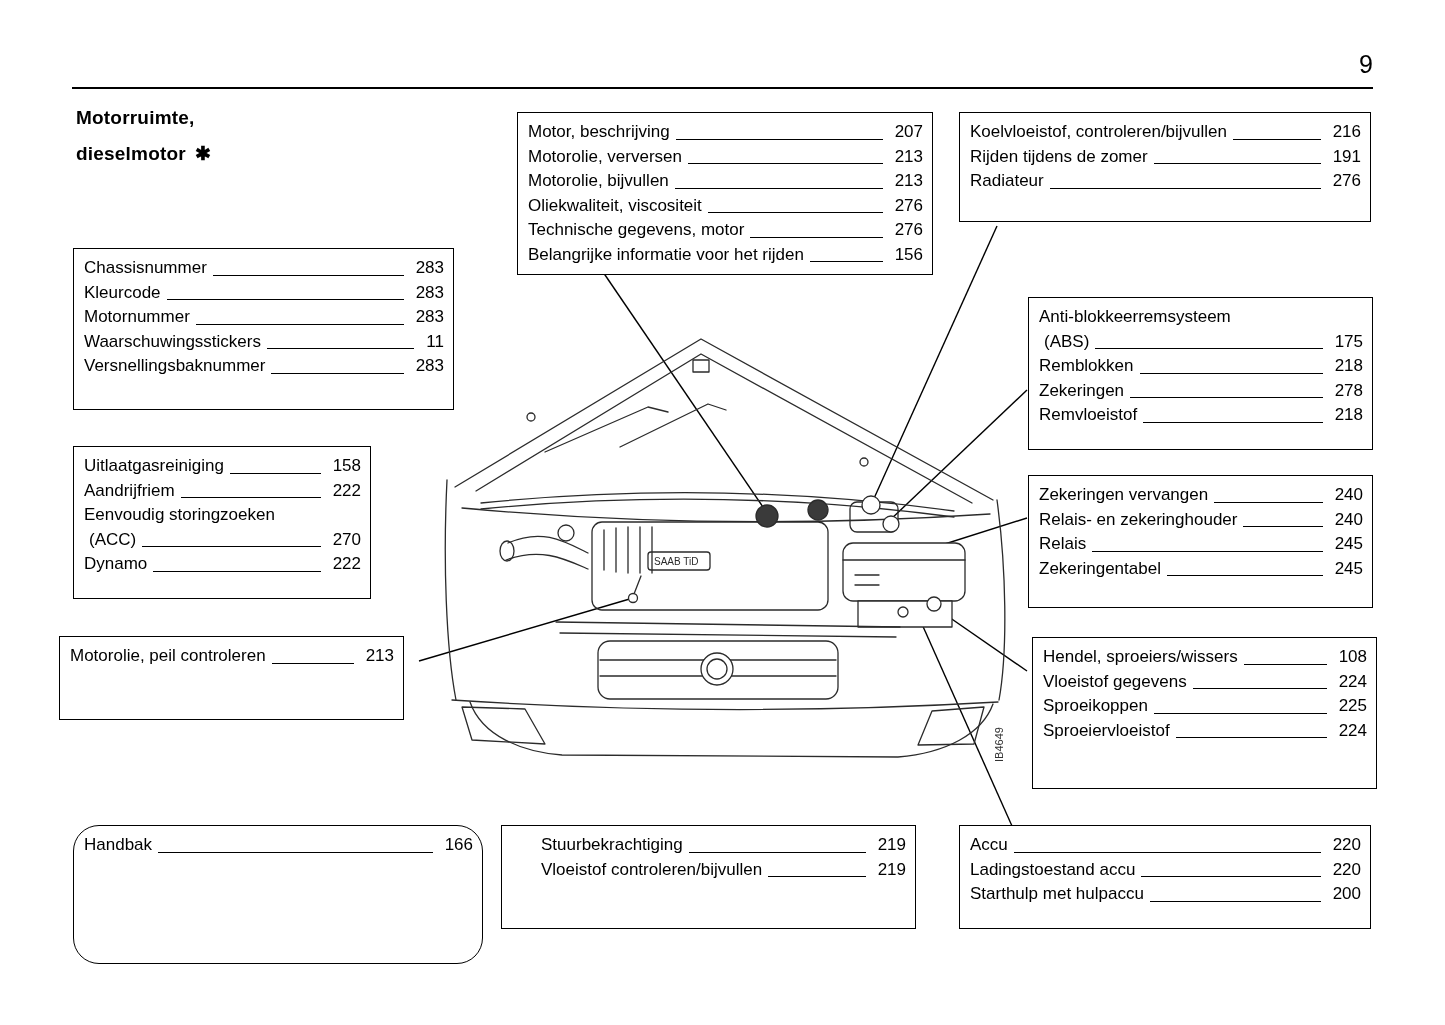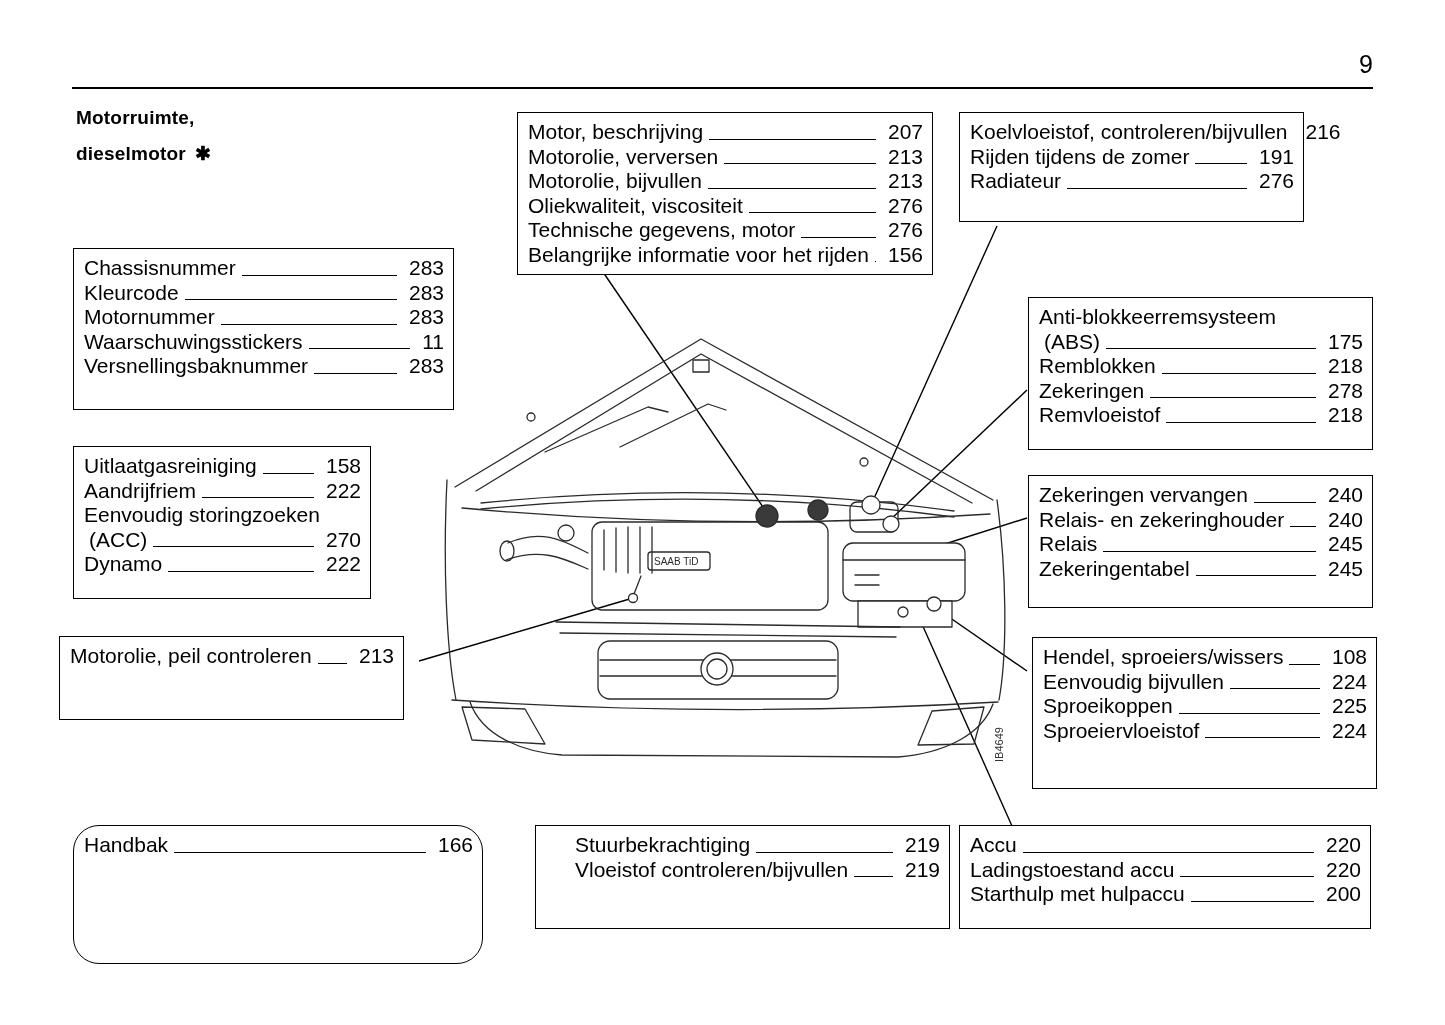--- a/index.html
+++ b/index.html
@@ -16,42 +16,42 @@
   .title {
     position:absolute; left:76px; top:100px;
     font-size:19px; font-weight:bold; line-height:36px; letter-spacing:0.2px;
   }
   .title .sym { margin-left:9px; font-weight:bold; }
   .figure-svg { position:absolute; left:0; top:0; z-index:1; }
   .box {
     position:absolute; z-index:2; background:#fff;
     border:1.5px solid #000;
     padding:7px 9px 7px 10px;
-    font-size:21px;
+    font-size:17px;
   }
   .row { display:flex; align-items:flex-end; height:24.5px; }
   .lbl { white-space:nowrap; line-height:24.5px; }
   .lbl.indent { padding-left:5px; }
   .pg  { white-space:nowrap; line-height:24.5px; }
   .leader {
     flex:1 1 auto; min-width:0; height:0;
     border-bottom:1.6px solid #000;
     margin:0 12px 5px 6px; align-self:flex-end;
   }
   
   .b1  { left:517px;  top:112px; width:416px; min-height:156px; }
-  .b2  { left:959px;  top:112px; width:345px; min-height:110px; }
+  .b2  { left:959px;  top:112px; width:412px; min-height:110px; }
   .b3  { left:73px;   top:248px; width:381px; min-height:162px; }
   .b4  { left:1028px; top:297px; width:345px; min-height:153px; }
   .b5  { left:73px;   top:446px; width:298px; min-height:153px; }
   .b6  { left:1028px; top:475px; width:345px; min-height:133px; }
   .b7  { left:59px;   top:636px; width:345px; min-height:84px; }
   .b8  { left:1032px; top:637px; width:345px; min-height:152px; }
   .b9  { left:73px;   top:825px; width:410px; min-height:139px;border-radius:26px; }
-  .b10 { left:535px;  top:825px; width:415px; min-height:104px;padding-left:39px; }
+  .b10 { left:501px;  top:825px; width:415px; min-height:104px;padding-left:39px; }
   .b11 { left:959px;  top:825px; width:412px; min-height:104px; }
 </style>
 </head>
 <body>
 
 <svg class="figure-svg" width="1445" height="1025" viewBox="0 0 1445 1025">
   <g stroke="#000" stroke-width="1.4" fill="none">
     <line x1="603" y1="272" x2="767" y2="513"></line>
     <line x1="997" y1="226" x2="871" y2="505"></line>
     <line x1="1027" y1="390" x2="889" y2="521"></line>
@@ -295,21 +295,21 @@
     </div>
 </div>
 
 <div class="box b8">
   <div class="row">
       <span class="lbl">Hendel, sproeiers/wissers</span>
       <span class="leader"></span>
       <span class="pg">108</span>
     </div>
   <div class="row">
-      <span class="lbl">Eenvoudig bijvullen</span>
+      <span class="lbl">Vloeistof gegevens</span>
       <span class="leader"></span>
       <span class="pg">224</span>
     </div>
   <div class="row">
       <span class="lbl">Sproeikoppen</span>
       <span class="leader"></span>
       <span class="pg">225</span>
     </div>
   <div class="row">
       <span class="lbl">Sproeiervloeistof</span>

